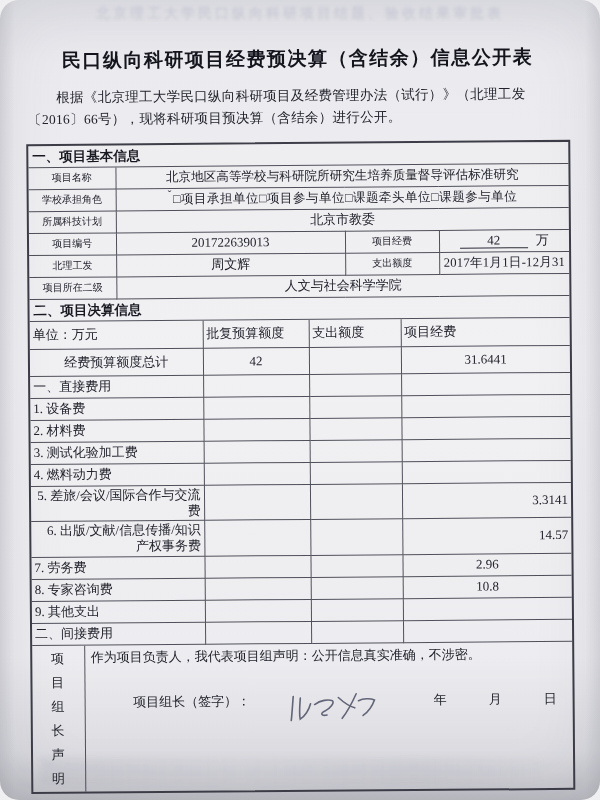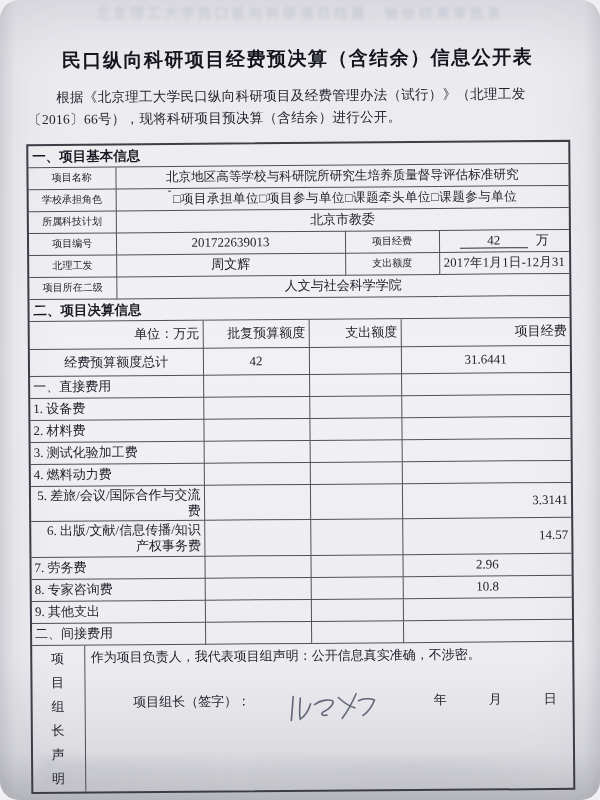--- a/index.html
+++ b/index.html
@@ -83,21 +83,21 @@
   .check { position: relative; top: -5px; font-size: 11px; margin-right: 1px; color: #3a3a46; }
   .uline {
     display: inline-block; min-width: 68px;
     border-bottom: 1.2px solid #2c2c36;
     text-align: center; line-height: 15px;
   }
   .unit { margin-left: 8px; }
   .period { font-size: 12.7px; overflow: visible; letter-spacing: 0.2px; }
   .t2 td.num { text-align: center; }
   .t2 td.cat { text-align: left; padding-left: 3px; white-space: normal; }
-  .t2 .hdr td { height: 25px; text-align: right; vertical-align: middle; }
+  .t2 .hdr td { height: 25px; text-align: left; vertical-align: middle; }
   .t2 .total td { height: 24px; }
   .t2 .total td:first-child { text-align: center; }
   .t2 .tall td { white-space: normal; line-height: 1.25; text-align: right; }
   .decl td { border-bottom: none; }
   .decl .side {
     text-align: center; vertical-align: middle;
     white-space: normal;
   }
   .decl .side span {
     display: inline-block; width: 2.1em;

